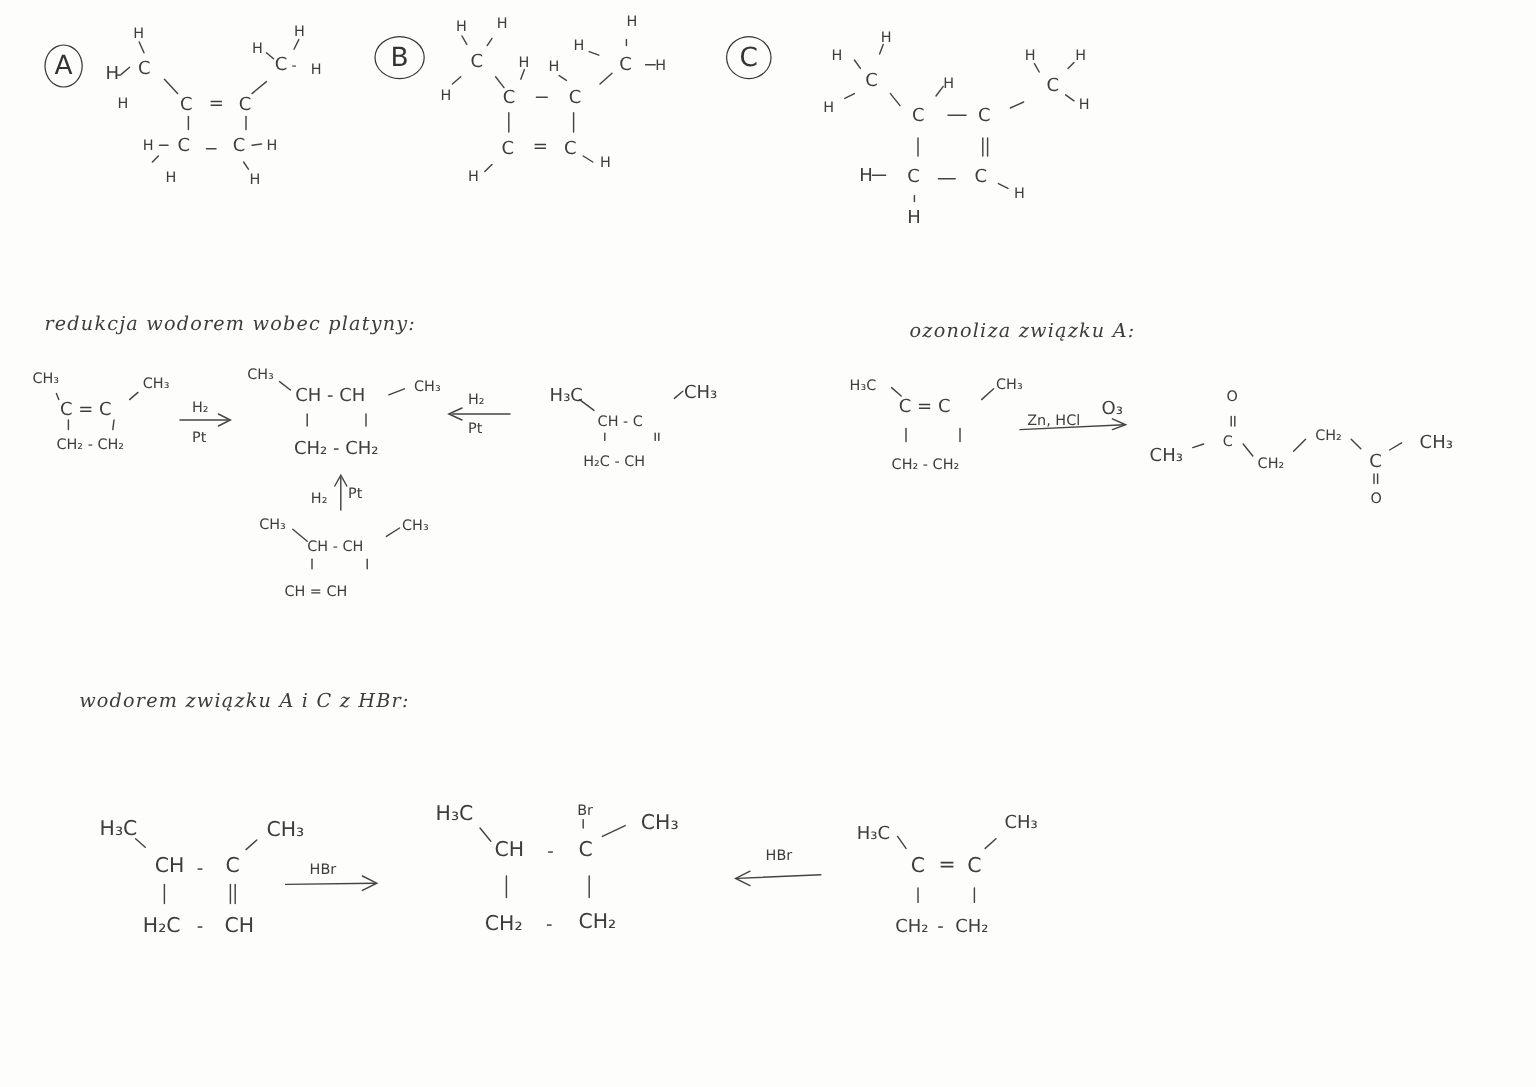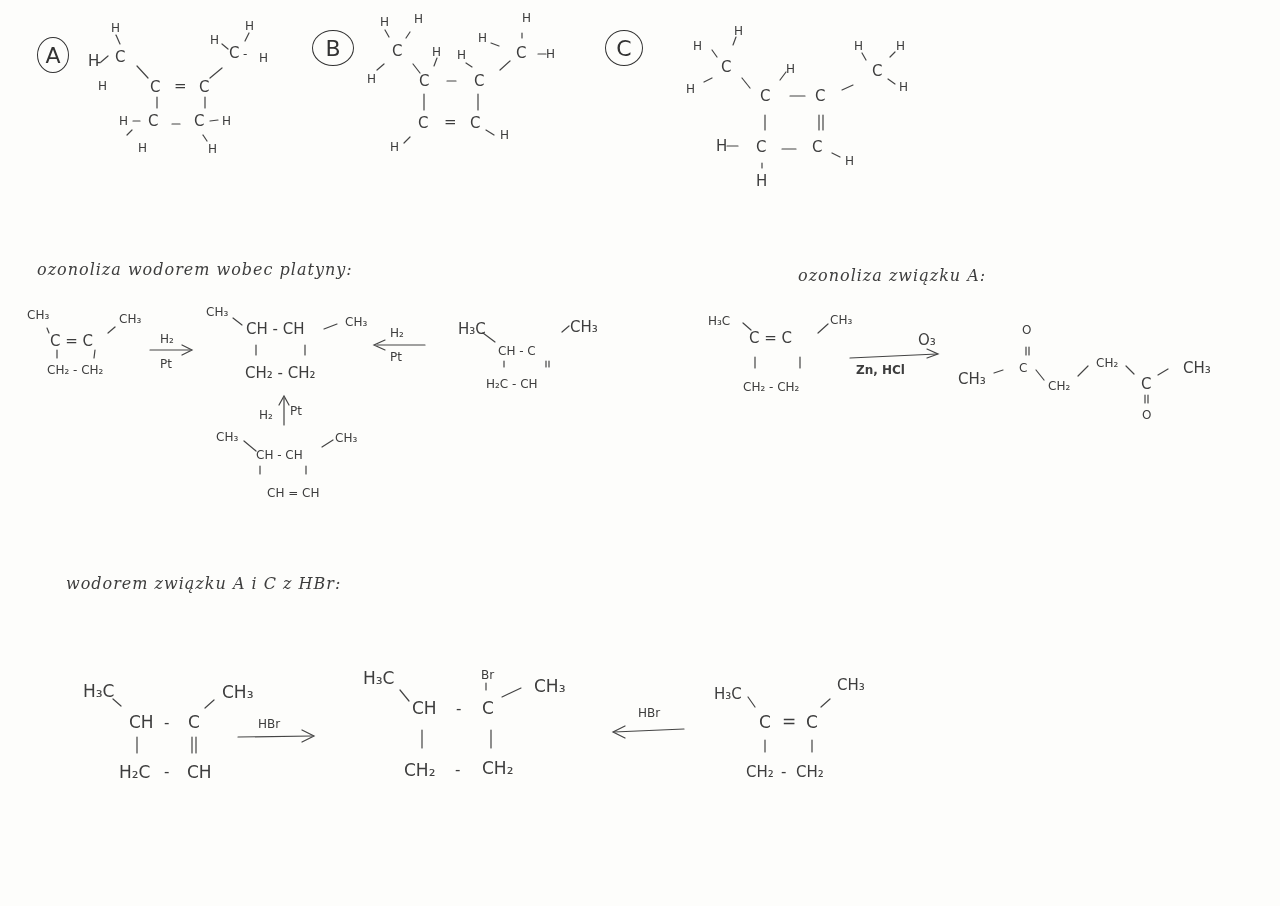--- a/index.html
+++ b/index.html
@@ -205,21 +205,21 @@
   <span class="t m" style="left:872px;top:64px;">C</span>
   <span class="t s" style="left:899px;top:81px;">H</span>
   <span class="t m" style="left:716px;top:139px;">H</span>
   <span class="t m" style="left:756px;top:140px;">C</span>
   <span class="t m" style="left:812px;top:140px;">C</span>
   <span class="t m" style="left:756px;top:174px;">H</span>
   <span class="t s" style="left:845px;top:155px;">H</span>
 </div>
 
 <div>
-  <span class="t h" style="left:37px;top:262px;">ozonoliza wodorem wobec platyny:</span>
+  <span class="t h" style="left:37px;top:262px;">redukcja wodorem wobec platyny:</span>
 
   <div>
     <span class="t s" style="left:27px;top:309px;">CH₃</span>
     <span class="t s" style="left:119px;top:313px;">CH₃</span>
     <span class="t m" style="left:50px;top:334px;">C = C</span>
     <span class="t s" style="left:47px;top:364px;">CH₂ - CH₂</span>
   </div>
   <span class="t s" style="left:160px;top:333px;">H₂</span>
   <span class="t s" style="left:160px;top:358px;">Pt</span>
 
@@ -239,34 +239,34 @@
     <span class="t s" style="left:486px;top:378px;">H₂C - CH</span>
   </div>
 
   <span class="t s" style="left:259px;top:409px;">H₂</span>
   <span class="t s" style="left:290px;top:405px;">Pt</span>
 
   <div>
     <span class="t s" style="left:216px;top:431px;">CH₃</span>
     <span class="t s" style="left:335px;top:432px;">CH₃</span>
     <span class="t s" style="left:256px;top:449px;">CH - CH</span>
-    <span class="t s" style="left:267px;top:487px;text-align:right;">CH = CH</span>
-  </div>
-</div>
-
-<div>
-  <span class="t h" style="left:758px;top:268px;margin-left:40px;">ozonoliza związku A:</span>
+    <span class="t s" style="left:237px;top:487px;text-align:right;">CH = CH</span>
+  </div>
+</div>
+
+<div>
+  <span class="t h" style="left:758px;top:268px;">ozonoliza związku A:</span>
   <div>
     <span class="t s" style="left:708px;top:315px;">H₃C</span>
     <span class="t s" style="left:830px;top:314px;">CH₃</span>
     <span class="t m" style="left:749px;top:331px;">C = C</span>
     <span class="t s" style="left:743px;top:381px;">CH₂ - CH₂</span>
   </div>
   <span class="t m" style="left:918px;top:333px;">O₃</span>
-  <span class="t s" style="left:856px;top:364px;font-weight:bold;">Zn, HCl</span>
+  <span class="t s" style="left:856px;top:344px;">Zn, HCl</span>
   <div>
     <span class="t m" style="left:958px;top:372px;">CH₃</span>
     <span class="t s" style="left:1022px;top:324px;">O</span>
     <span class="t s" style="left:1019px;top:362px;">C</span>
     <span class="t s" style="left:1048px;top:380px;">CH₂</span>
     <span class="t s" style="left:1096px;top:357px;">CH₂</span>
     <span class="t m" style="left:1141px;top:377px;">C</span>
     <span class="t s" style="left:1142px;top:409px;">O</span>
     <span class="t m" style="left:1183px;top:361px;">CH₃</span>
   </div>

